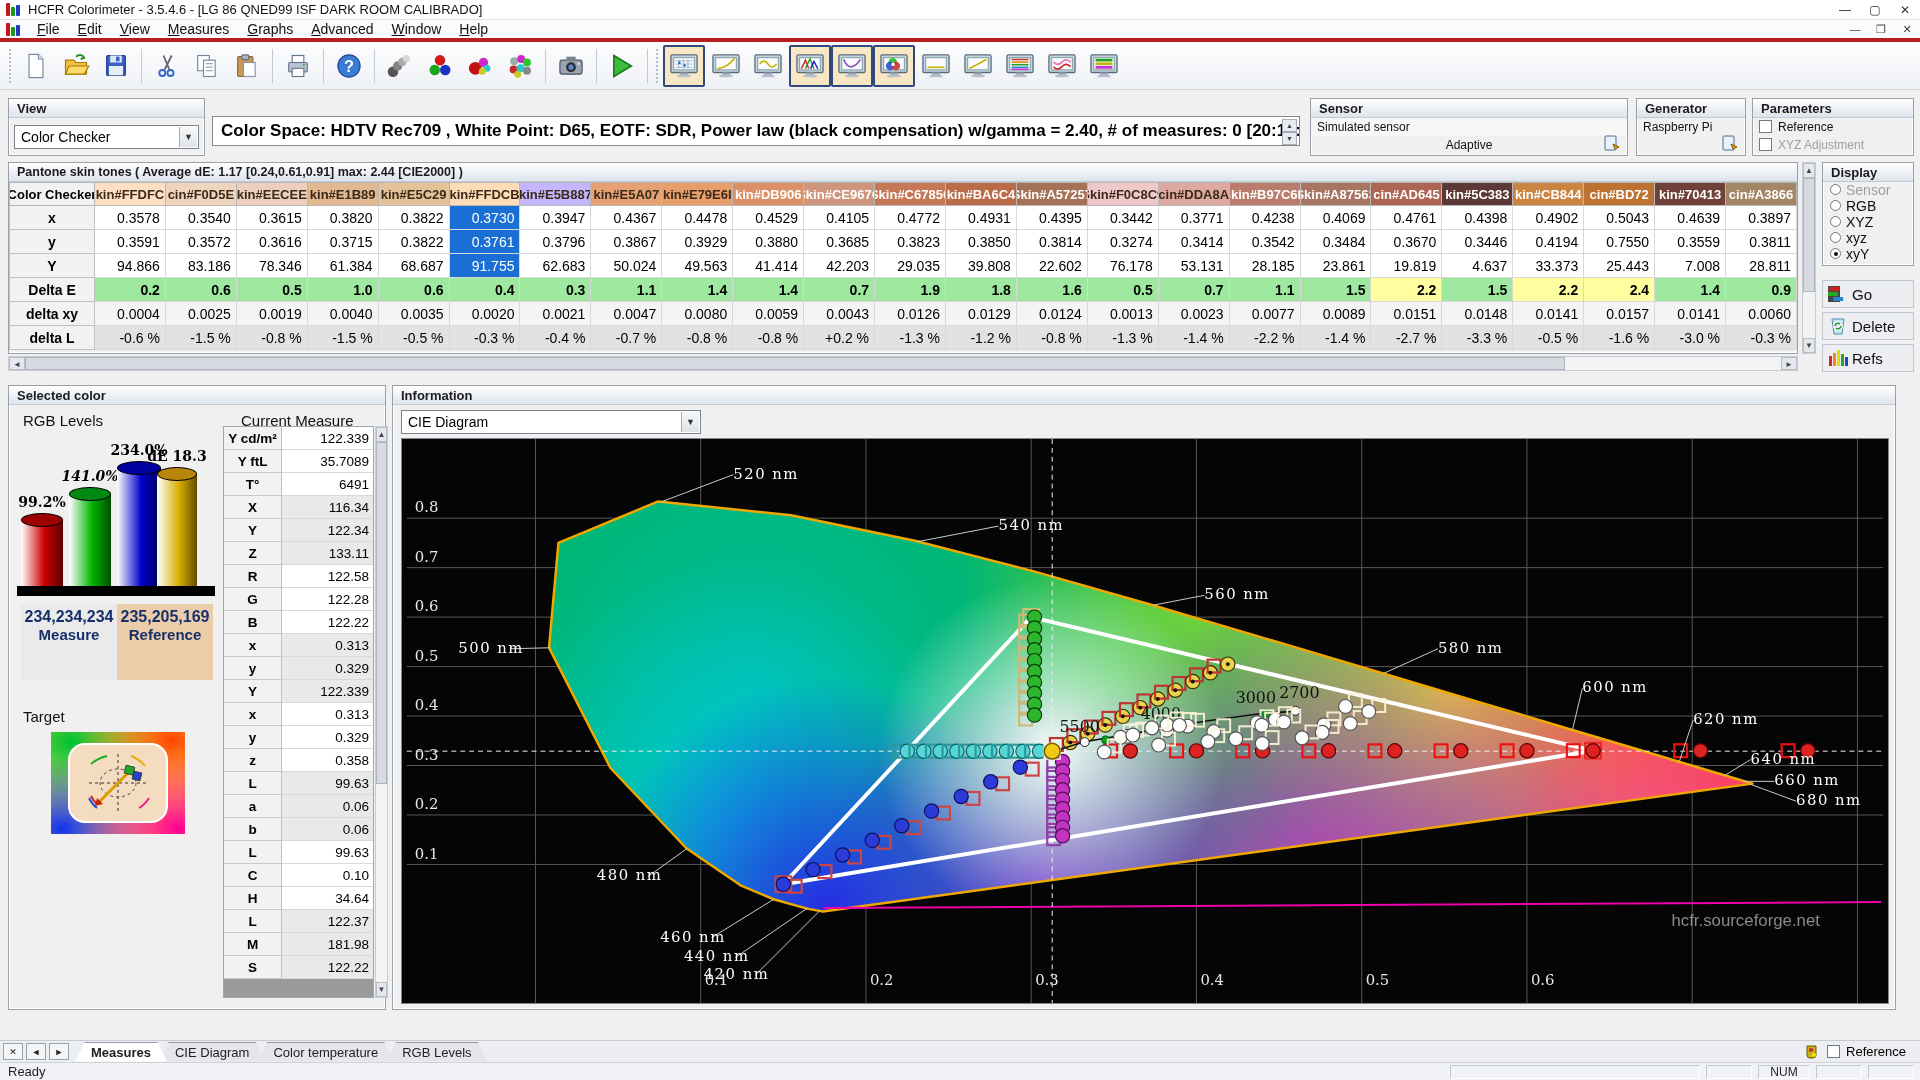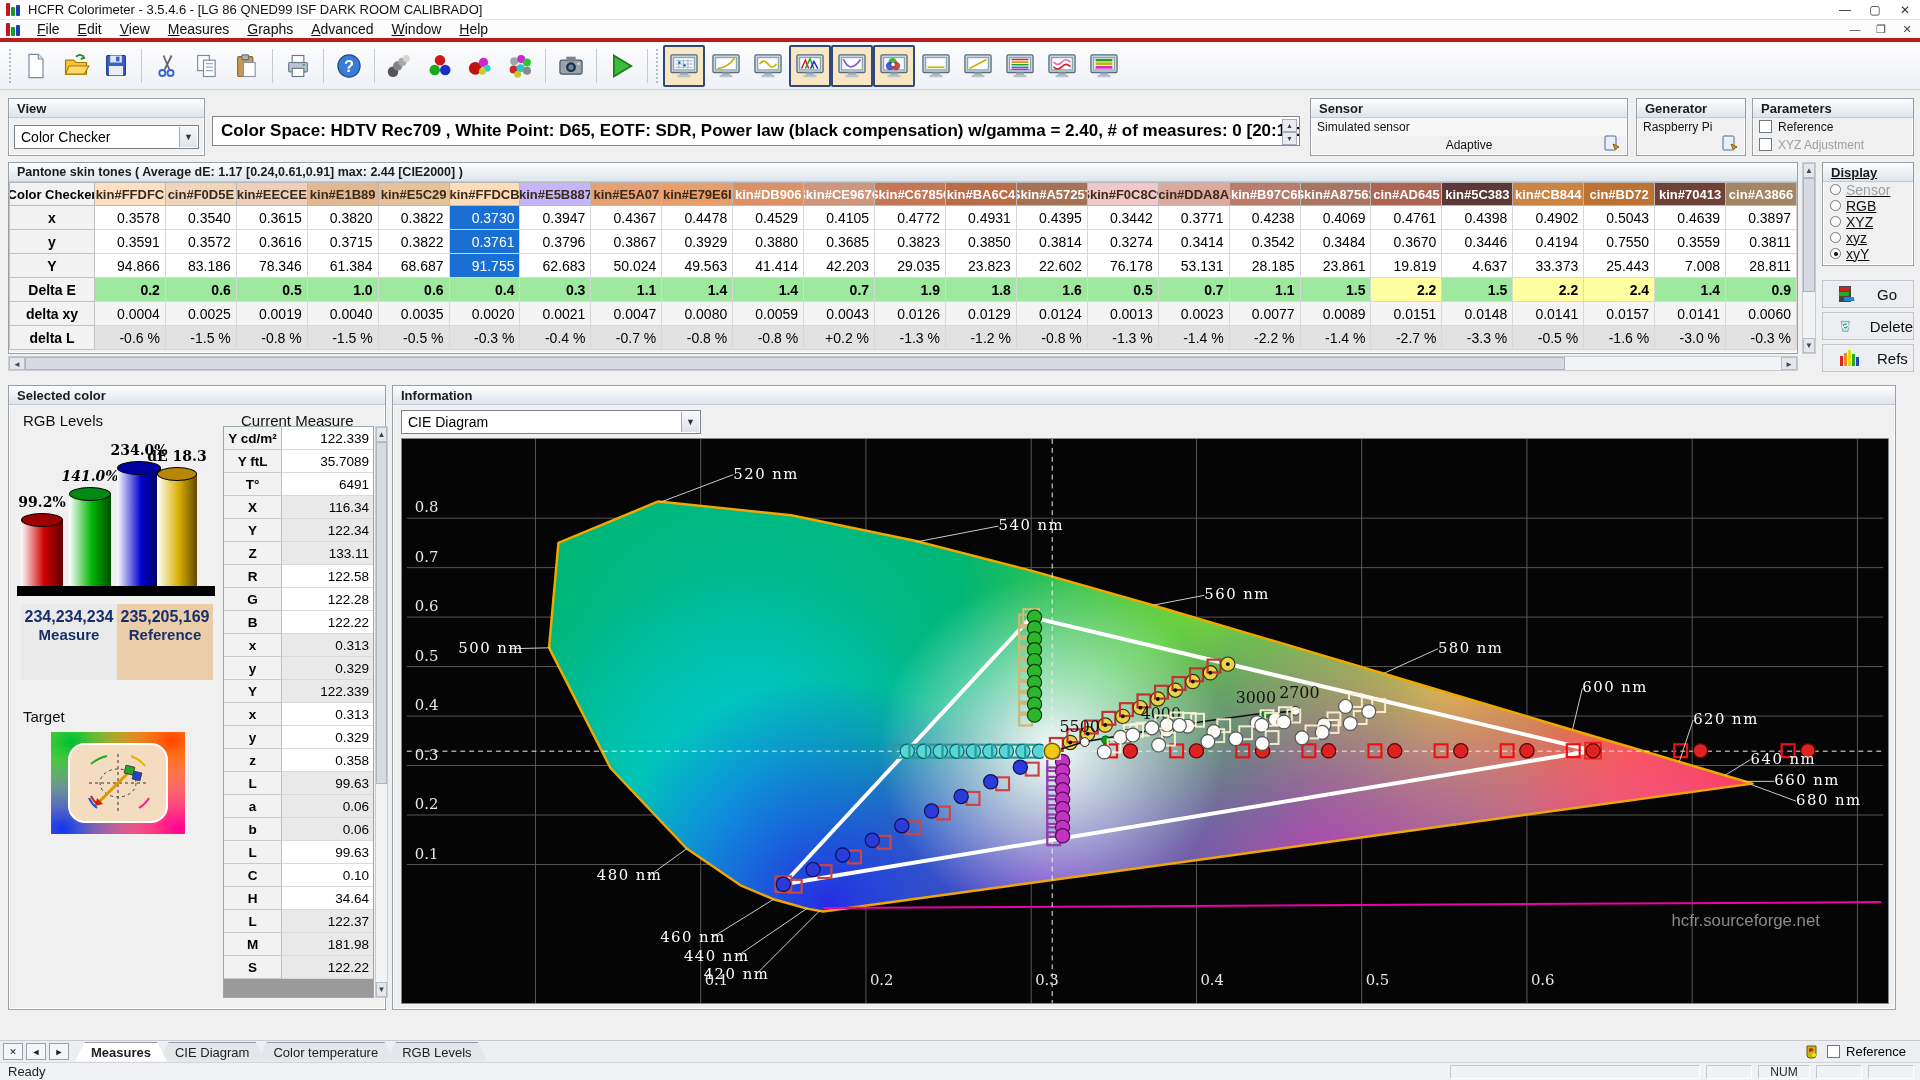--- a/index.html
+++ b/index.html
@@ -59,27 +59,27 @@
   #mtable .dxy{background:#f4f4f4;}
   #mtable .dl{background:#e2e2e2;}
   #mtable .selcell{background:#1a6fd4;color:#fff;}
   .hscroll{position:absolute;left:8px;top:356px;width:1790px;height:15px;background:#f2f3f5;border:1px solid #c8ccd2;display:flex;}
   .hscroll .arr{width:16px;background:#e4e7eb;border:1px solid #b8bec6;font-size:8px;color:#445;text-align:center;line-height:13px;}
   .hscroll .thumb{background:#d7dbe1;border:1px solid #aeb4bc;width:1540px;margin-right:auto;}
   .vscroll{position:absolute;display:flex;flex-direction:column;background:#f2f3f5;border:1px solid #c8ccd2;}
   .vscroll .arr{height:15px;background:#e4e7eb;border:1px solid #b8bec6;font-size:8px;color:#445;text-align:center;line-height:14px;}
   .vscroll .thumb{background:#d7dbe1;border:1px solid #aeb4bc;flex:0 0 60%;}
   
-  #displaygroup{left:1822px;top:162px;width:92px;height:104px;text-decoration:underline;}
+  #displaygroup{left:1822px;top:162px;width:92px;height:104px;}
   .radio{display:flex;align-items:center;font-size:14px;padding:0 0 1px 7px;height:16px;color:#111;}
   .radio .rb{width:11px;height:11px;border-radius:50%;border:1px solid #777;background:#fff;margin-right:5px;position:relative;}
   .radio.on .rb::after{content:"";position:absolute;left:2.5px;top:2.5px;width:4px;height:4px;border-radius:50%;background:#111;}
   .radio.dis{color:#9aa0a6;}
   .sidebtn{position:absolute;left:1822px;width:92px;height:28px;background:#eceef1;border:1px solid #c0c6cd;
-    display:flex;align-items:center;font-size:15px;color:#111;gap:17px;padding-left:15px;}
+    display:flex;align-items:center;font-size:15px;color:#111;gap:3px;padding-left:4px;}
   #editbox{position:absolute;left:1826px;top:442px;font-size:15px;display:flex;align-items:center;}
   
   #selgroup{left:8px;top:385px;width:378px;height:625px;}
   .sublabel{position:absolute;font-size:15px;color:#111;}
   .cyl{position:absolute;bottom:0;}
   .cyl .body{width:100%;height:100%;}
   .cyl .top{position:absolute;left:0;top:-7px;width:100%;height:14px;border-radius:50%;border:1px solid #000;}
   .cyl .lbl{position:absolute;top:-26px;left:50%;transform:translateX(-50%);font-family:"DejaVu Serif",serif;
     font-weight:bold;font-size:14px;white-space:nowrap;}
   .swatch{position:absolute;width:96px;height:76px;text-align:center;font-weight:bold;color:#17306b;font-size:16px;padding-top:4px;}
@@ -508,21 +508,21 @@
       <div class="dc ">78.346</div>
       <div class="dc ">61.384</div>
       <div class="dc ">68.687</div>
       <div class="dc  selcell">91.755</div>
       <div class="dc ">62.683</div>
       <div class="dc ">50.024</div>
       <div class="dc ">49.563</div>
       <div class="dc ">41.414</div>
       <div class="dc ">42.203</div>
       <div class="dc ">29.035</div>
-      <div class="dc ">23.823</div>
+      <div class="dc ">39.808</div>
       <div class="dc ">22.602</div>
       <div class="dc ">76.178</div>
       <div class="dc ">53.131</div>
       <div class="dc ">28.185</div>
       <div class="dc ">23.861</div>
       <div class="dc ">19.819</div>
       <div class="dc ">4.637</div>
       <div class="dc ">33.373</div>
       <div class="dc ">25.443</div>
       <div class="dc ">7.008</div>

